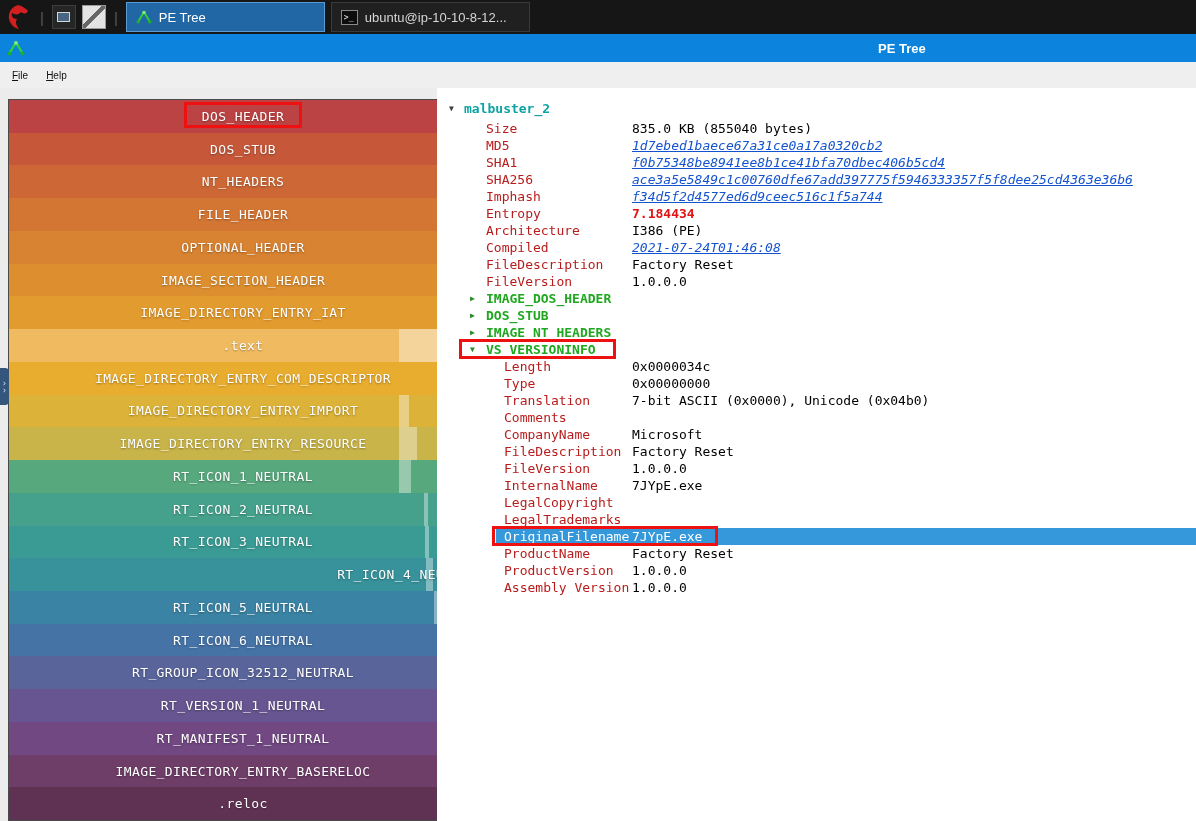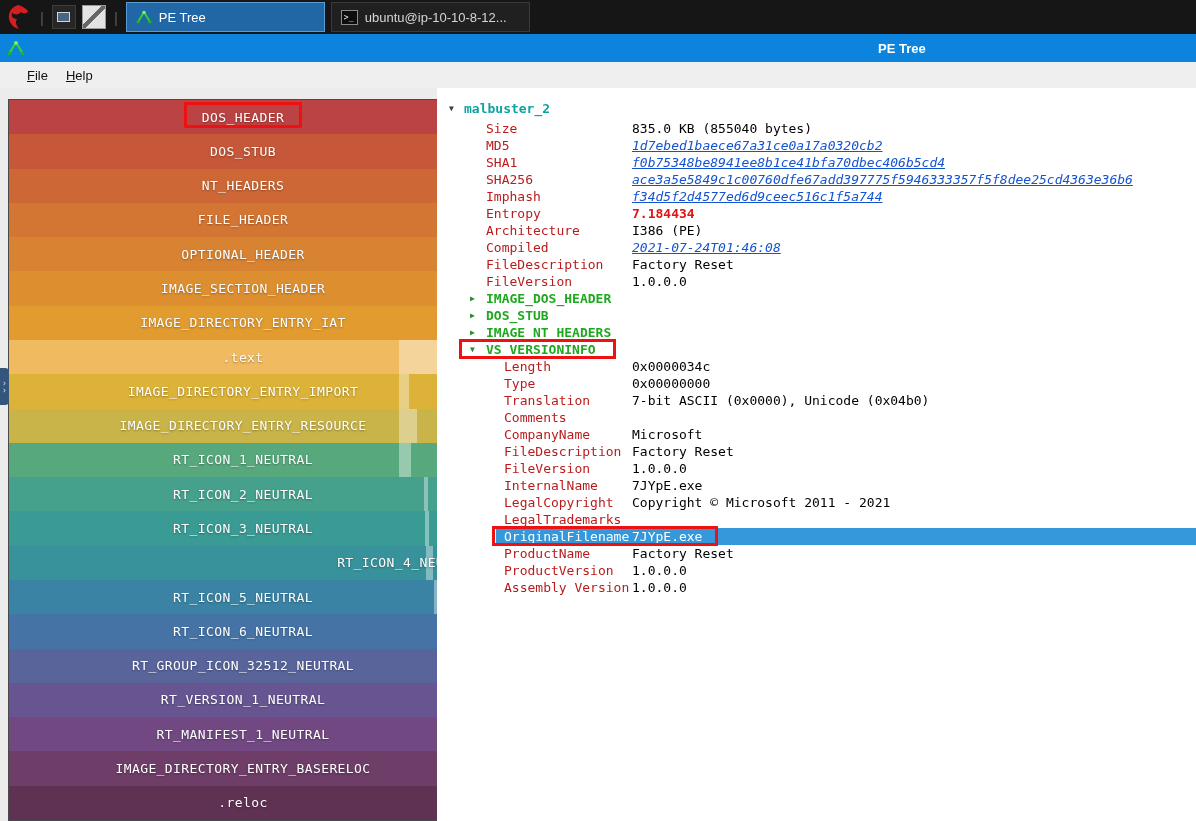--- a/index.html
+++ b/index.html
@@ -21,22 +21,22 @@
           font-family:"Liberation Sans",sans-serif; font-size:13px; white-space:nowrap; overflow:hidden; }
   .task.active { background:#2166a5; border:1px solid #5b9bd0; color:#fff; }
   .task.inactive { background:#202020; border:1px solid #3a3a3a; color:#d6d6d6; }
   .term-icon { width:17px; height:15px; background:#0d0d0d; border:1px solid #8a8a8a; color:#e8e8e8;
                font-size:8px; line-height:13px; padding-left:2px; font-family:"DejaVu Sans Mono",monospace; flex:none; }
 
   
   .titlebar { height:28px; background:var(--titlebar); position:relative; display:flex; align-items:center; padding:0 7px; }
   .win-title { position:absolute; left:878px; color:#fff; font-weight:bold; font-size:13px;
                font-family:"Liberation Sans",sans-serif; }
-  .menubar { height:26px; background:#efefef; display:flex; align-items:center; padding-left:18px;
-             font-family:"Liberation Sans",sans-serif; font-size:13px; color:#111; }
+  .menubar { height:26px; background:#efefef; display:flex; align-items:center; padding-left:3px;
+             font-family:"Liberation Sans",sans-serif; font-size:10px; color:#111; }
   .menu-item { padding:3px 9px; }
 
   
   .main { display:flex; height:733px; position:relative; }
   .left-col { width:437px; background:#ececec; padding:11px 0 0 8px; flex:none; }
   .right-col { flex:1; background:#fff; position:relative; overflow:hidden; }
 
   
   .map-panel { width:470px; height:722px; border:1px solid #4a4a4a; display:flex; flex-direction:column;
                overflow:hidden; position:relative; background:#888; }
@@ -144,20 +144,23 @@
         </div>
         <div class="map-row" style="background: rgb(221, 143, 48);">
           <div class="map-label">IMAGE_SECTION_HEADER</div>
         </div>
         <div class="map-row" style="background: rgb(226, 155, 47);">
           <div class="map-label">IMAGE_DIRECTORY_ENTRY_IAT</div>
         </div>
         <div class="map-row" style="background: rgb(239, 186, 96);">
           <div class="map-span" style="left: 83.4%; width: 16.6%;"></div>
           <div class="map-label">.text</div>
+        </div>
+        <div class="map-row" style="background: rgb(232, 172, 46);">
+          <div class="map-label">IMAGE_DIRECTORY_ENTRY_COM_DESCRIPTOR</div>
         </div>
         <div class="map-row" style="background: rgb(220, 178, 56);">
           <div class="map-span" style="left: 83.4%; width: 2.1%;"></div>
           <div class="map-label">IMAGE_DIRECTORY_ENTRY_IMPORT</div>
         </div>
         <div class="map-row" style="background: rgb(201, 180, 73);">
           <div class="map-span" style="left: 83.4%; width: 3.8%;"></div>
           <div class="map-label">IMAGE_DIRECTORY_ENTRY_RESOURCE</div>
         </div>
         <div class="map-row" style="background: rgb(88, 168, 126);">
@@ -223,21 +226,21 @@
         <div class="tree-row"><span class="t-arrow arrow-node" style="left: 27px;">▶</span><span class="t-label node-label" style="left: 43px;">IMAGE_NT_HEADERS</span></div>
         <div class="tree-row"><span class="t-arrow arrow-node" style="left: 27px;">▼</span><span class="t-label node-label" style="left: 43px;">VS_VERSIONINFO</span><div class="ann-box" style="left: 16px; width: 156.62px; top: -2px; height: 20px;"></div></div>
         <div class="tree-row"><span class="t-label" style="left: 61px;">Length</span><span class="t-value">0x0000034c</span></div>
         <div class="tree-row"><span class="t-label" style="left: 61px;">Type</span><span class="t-value">0x00000000</span></div>
         <div class="tree-row"><span class="t-label" style="left: 61px;">Translation</span><span class="t-value">7-bit ASCII (0x0000), Unicode (0x04b0)</span></div>
         <div class="tree-row"><span class="t-label" style="left: 61px;">Comments</span></div>
         <div class="tree-row"><span class="t-label" style="left: 61px;">CompanyName</span><span class="t-value">Microsoft</span></div>
         <div class="tree-row"><span class="t-label" style="left: 61px;">FileDescription</span><span class="t-value">Factory Reset</span></div>
         <div class="tree-row"><span class="t-label" style="left: 61px;">FileVersion</span><span class="t-value">1.0.0.0</span></div>
         <div class="tree-row"><span class="t-label" style="left: 61px;">InternalName</span><span class="t-value">7JYpE.exe</span></div>
-        <div class="tree-row"><span class="t-label" style="left: 61px;">LegalCopyright</span><span class="t-value">Copyright © Microsoft 2011 - 2021</span></div>
+        <div class="tree-row"><span class="t-label" style="left: 61px;">LegalCopyright</span></div>
         <div class="tree-row"><span class="t-label" style="left: 61px;">LegalTrademarks</span></div>
         <div class="tree-row selected"><div class="sel-bg"></div><span class="t-label" style="left: 61px;">OriginalFilename</span><span class="t-value">7JYpE.exe</span><div class="ann-box" style="left: 49px; width: 226.47px; top: -2px; height: 20px;"></div></div>
         <div class="tree-row"><span class="t-label" style="left: 61px;">ProductName</span><span class="t-value">Factory Reset</span></div>
         <div class="tree-row"><span class="t-label" style="left: 61px;">ProductVersion</span><span class="t-value">1.0.0.0</span></div>
         <div class="tree-row"><span class="t-label" style="left: 61px;">Assembly Version</span><span class="t-value">1.0.0.0</span></div>
       </div>
   </div>
 </div>
 
 </body></html>

